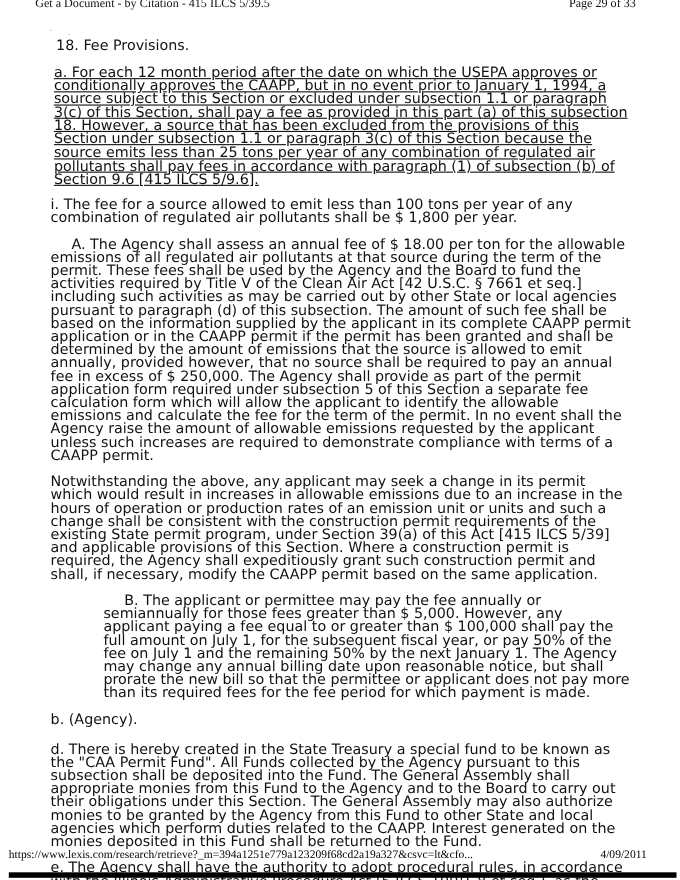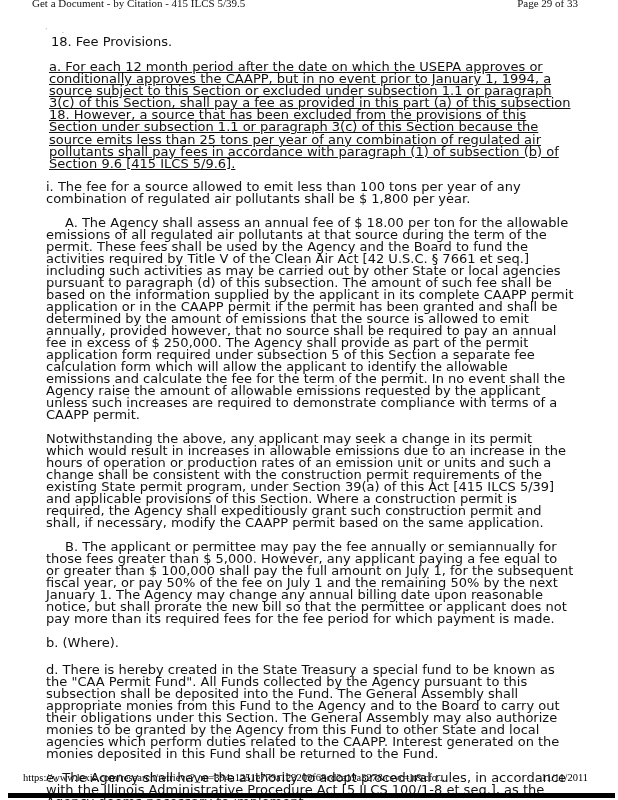--- a/index.html
+++ b/index.html
@@ -63,27 +63,27 @@
     .content .para-a {
       margin-left: 3px;
       margin-bottom: 11px;
       line-height: 12.1px;
       text-decoration: underline;
     }
     .content .para-i {
     }
     .content .indent-ii { text-indent: 10px; }
     .content .indent-A { text-indent: 19px; }
-    .content .indent-B { text-indent: 19px; }
+    .content .indent-B { text-indent: 19px; margin-left: 48px; }
     .content .blank { margin-bottom: 15px; }
 
     .print-footer {
       position: absolute;
       top: 771px;
-      left: 23px;
+      left: 8px;
       right: 30px;
       height: 14px;
       font-family: "Liberation Serif", serif;
       font-size: 10.5px;
       line-height: 14px;
       color: #000;
       text-align: right;
     }
     .print-footer .url {
       position: absolute;
@@ -114,23 +114,23 @@
 
 <div class="stray-marks">` .</div>
 
 <div class="content">
   <p class="heading">18. Fee Provisions.</p>
   <p class="para-a">a. For each 12 month period after the date on which the USEPA approves or conditionally approves the CAAPP, but in no event prior to January 1, 1994, a source subject to this Section or excluded under subsection 1.1 or paragraph 3(c) of this Section, shall pay a fee as provided in this part (a) of this subsection 18. However, a source that has been excluded from the provisions of this Section under subsection 1.1 or paragraph 3(c) of this Section because the source emits less than 25 tons per year of any combination of regulated air pollutants shall pay fees in accordance with paragraph (1) of subsection (b) of Section 9.6 [415 ILCS 5/9.6].</p>
   <p class="para-i">i. The fee for a source allowed to emit less than 100 tons per year of any combination of regulated air pollutants shall be $ 1,800 per year.</p>
   <p class="indent-A">A. The Agency shall assess an annual fee of $ 18.00 per ton for the allowable emissions of all regulated air pollutants at that source during the term of the permit. These fees shall be used by the Agency and the Board to fund the activities required by Title V of the Clean Air Act [42 U.S.C. § 7661 et seq.] including such activities as may be carried out by other State or local agencies pursuant to paragraph (d) of this subsection. The amount of such fee shall be based on the information supplied by the applicant in its complete CAAPP permit application or in the CAAPP permit if the permit has been granted and shall be determined by the amount of emissions that the source is allowed to emit annually, provided however, that no source shall be required to pay an annual fee in excess of $ 250,000. The Agency shall provide as part of the permit application form required under subsection 5 of this Section a separate fee calculation form which will allow the applicant to identify the allowable emissions and calculate the fee for the term of the permit. In no event shall the Agency raise the amount of allowable emissions requested by the applicant unless such increases are required to demonstrate compliance with terms of a CAAPP permit.</p>
   <p>Notwithstanding the above, any applicant may seek a change in its permit which would result in increases in allowable emissions due to an increase in the hours of operation or production rates of an emission unit or units and such a change shall be consistent with the construction permit requirements of the existing State permit program, under Section 39(a) of this Act [415 ILCS 5/39] and applicable provisions of this Section. Where a construction permit is required, the Agency shall expeditiously grant such construction permit and shall, if necessary, modify the CAAPP permit based on the same application.</p>
   <p class="indent-B">B. The applicant or permittee may pay the fee annually or semiannually for those fees greater than $ 5,000. However, any applicant paying a fee equal to or greater than $ 100,000 shall pay the full amount on July 1, for the subsequent fiscal year, or pay 50% of the fee on July 1 and the remaining 50% by the next January 1. The Agency may change any annual billing date upon reasonable notice, but shall prorate the new bill so that the permittee or applicant does not pay more than its required fees for the fee period for which payment is made.</p>
-  <p class="blank">b. (Where).</p>
+  <p class="blank">b. (Agency).</p>
   <p>d. There is hereby created in the State Treasury a special fund to be known as the "CAA Permit Fund". All Funds collected by the Agency pursuant to this subsection shall be deposited into the Fund. The General Assembly shall appropriate monies from this Fund to the Agency and to the Board to carry out their obligations under this Section. The General Assembly may also authorize monies to be granted by the Agency from this Fund to other State and local agencies which perform duties related to the CAAPP. Interest generated on the monies deposited in this Fund shall be returned to the Fund.</p>
   <p>e. The Agency shall have the authority to adopt procedural rules, in accordance with the Illinois Administrative Procedure Act [5 ILCS 100/1-8 et seq.], as the Agency deems necessary to implement</p>
 </div>
 
 <div class="print-footer">
   <span class="url">https://www.lexis.com/research/retrieve?_m=394a1251e779a123209f68cd2a19a327&amp;csvc=lt&amp;cfo...</span>
-  <span class="date">11/11/2011</span>
+  <span class="date">4/09/2011</span>
 </div>
 
 <div class="bottom-bar"></div>
 
 </body></html>

